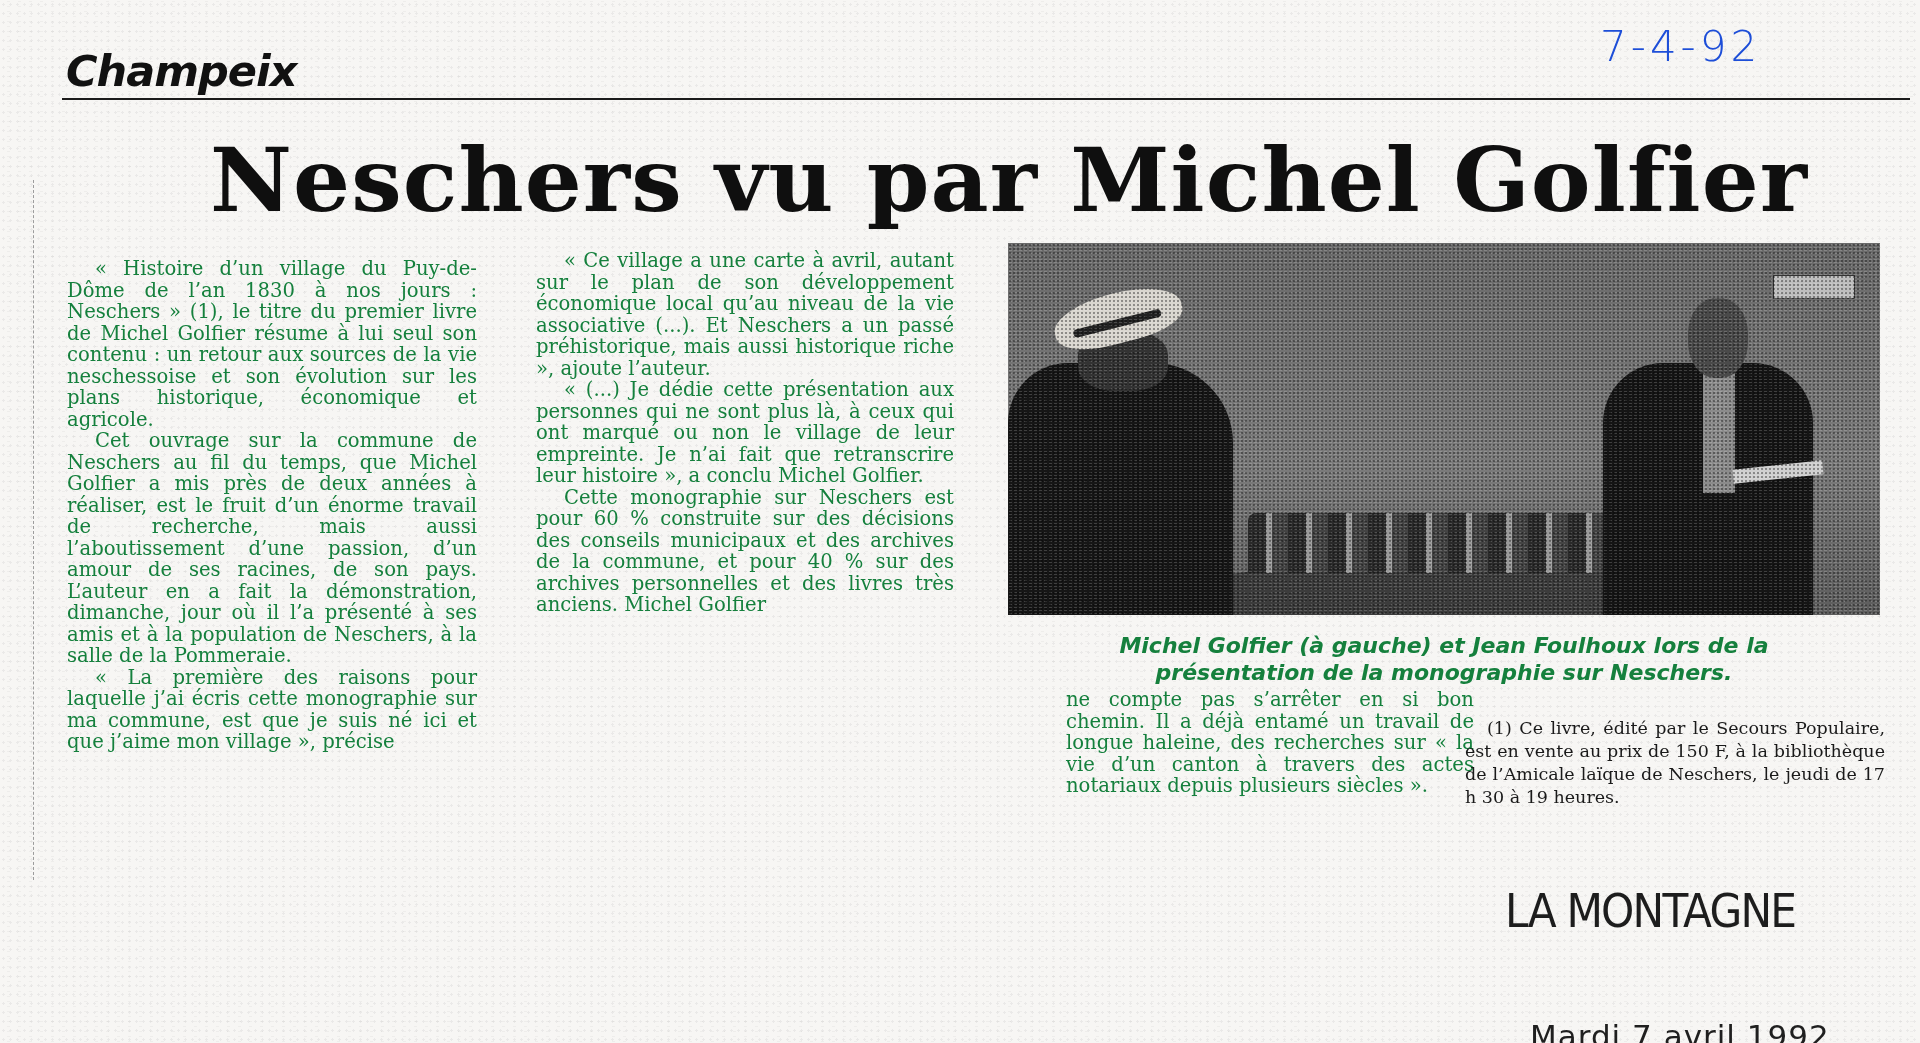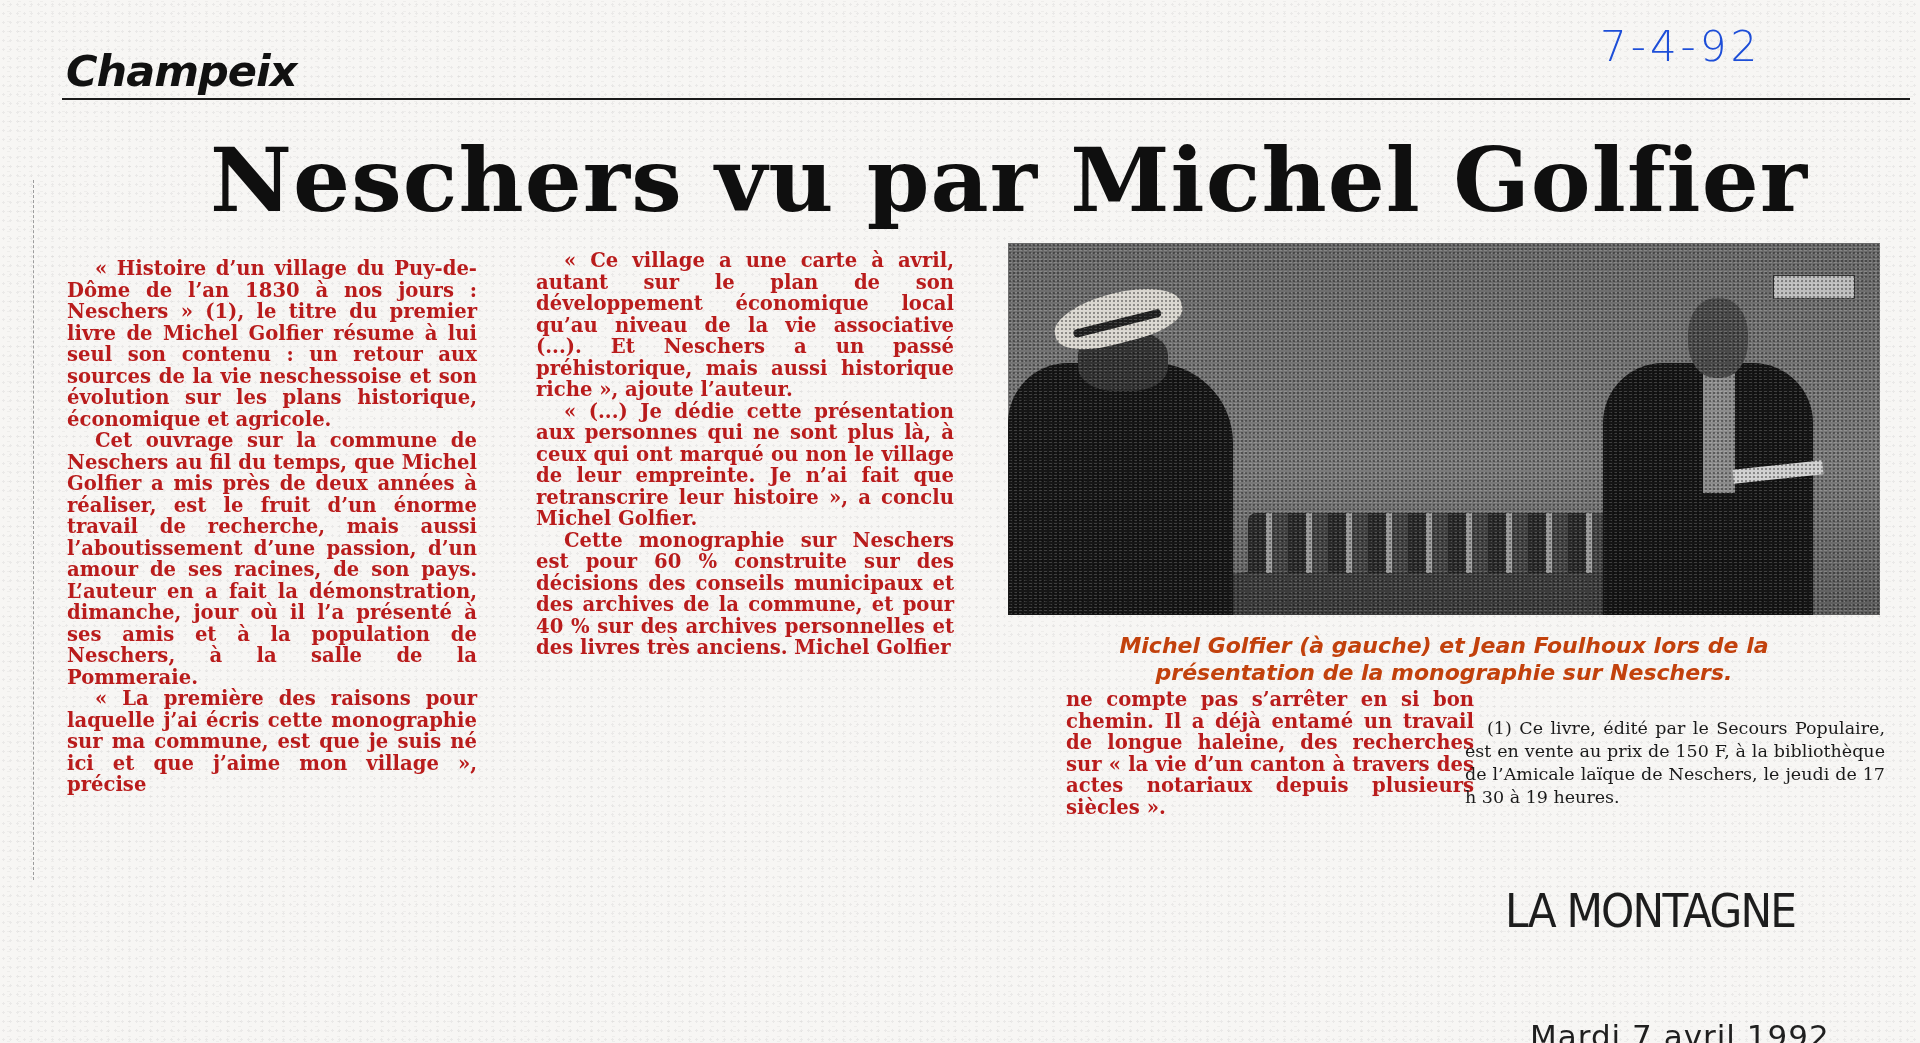--- a/index.html
+++ b/index.html
@@ -38,21 +38,21 @@
     letter-spacing: 4px; color: #1d4ed8; font-weight: 300;
   }
   .headline {
     position: absolute; left: 210px; top: 128px; width: 1680px;
     font-family: "DejaVu Serif", serif; font-weight: bold;
     font-size: 88px; letter-spacing: 1px; color: #0f0f0f;
     white-space: nowrap; transform: scaleX(1.02); transform-origin: left;
   }
   .col {
     position: absolute; font-size: 19.6px; line-height: 21.5px;
-    text-align: justify; font-weight: bold; color: #b91c1c;
+    text-align: justify; font-weight: normal; color: #15803d;
   }
   .col p { margin: 0; text-indent: 28px; }
   .col p.noindent { text-indent: 0; }
   .col1 { left: 67px; top: 258px; width: 410px; }
   .col2 { left: 536px; top: 250px; width: 418px; }
   .col3 { left: 1066px; top: 689px; width: 408px; }
   .footnote {
     position: absolute; left: 1465px; top: 717px; width: 420px;
     font-size: 17.5px; line-height: 23px; text-align: justify; color: #1a1a1a;
   }
@@ -112,21 +112,21 @@
     border-radius: 8px 8px 0 0;
   }
   .sign {
     position: absolute; left: 765px; top: 32px; width: 80px; height: 22px;
     background: #bdbdbd; border: 1px solid #333;
   }
   .caption {
     position: absolute; left: 1008px; top: 632px; width: 872px;
     text-align: center; font-family: "DejaVu Sans", sans-serif;
     font-weight: bold; font-style: italic; font-size: 22px; line-height: 27px;
-    color: #c2410c;
+    color: #15803d;
   }
   .masthead {
     position: absolute; left: 1505px; top: 884px;
     font-family: "DejaVu Sans", sans-serif; font-size: 46px;
     letter-spacing: -2px; color: #1d1d1d; transform: scaleX(0.92); transform-origin: left;
   }
   .pubdate {
     position: absolute; left: 1530px; top: 970px;
     font-family: "DejaVu Sans", sans-serif; font-size: 31px; color: #1f1f1f;
     letter-spacing: 1px;

